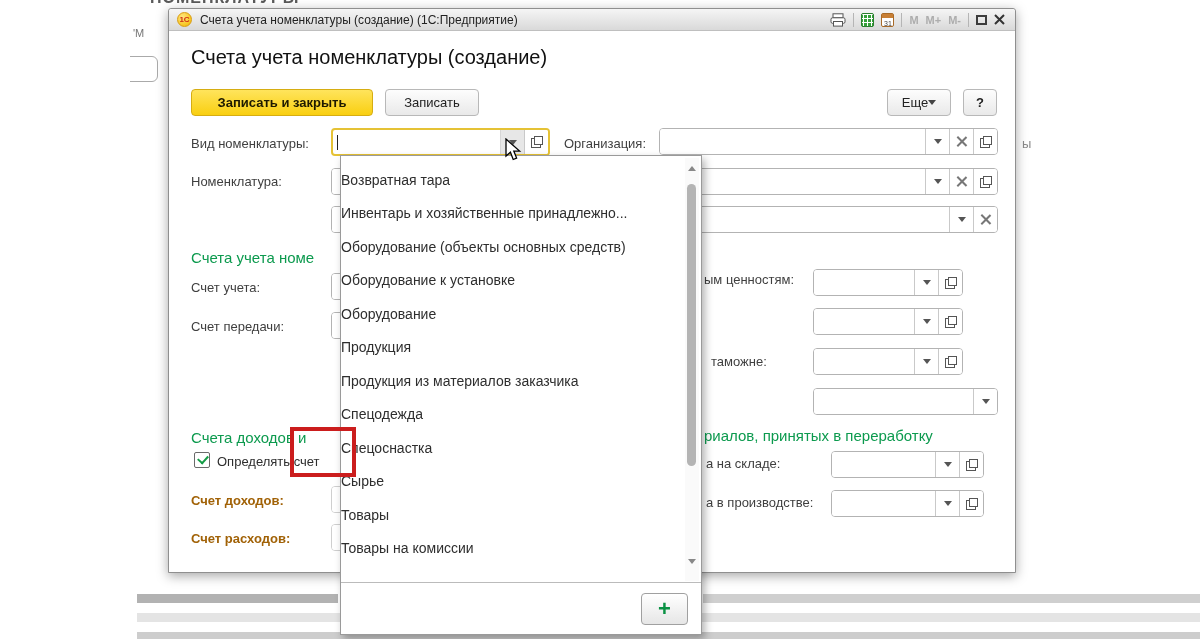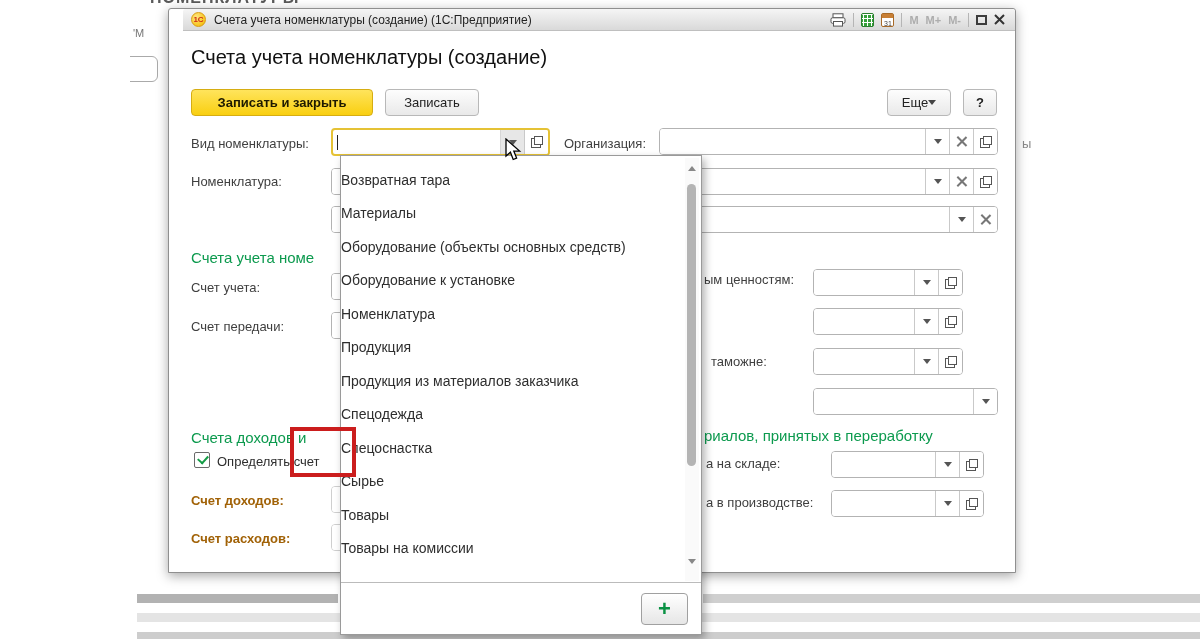--- a/index.html
+++ b/index.html
@@ -13,21 +13,21 @@
   #top-frag-clip { position:absolute; left:150px; top:0; width:210px; height:9px; overflow:hidden; }
   #top-frag-clip span { display:block; margin-top:-11px; font-size:16px; font-weight:bold; letter-spacing:1px; color:#5a5a5a; }
   #bracket-clip { position:absolute; left:130px; top:50px; width:34px; height:40px; overflow:hidden; }
   #bracket-clip div { position:absolute; left:-24px; top:6px; width:52px; height:26px; border:1px solid #aaa; border-radius:6px; background:#fff; }
   .bbar { position:absolute; z-index:1; }
 
   
   #dialog { position:absolute; left:168px; top:8px; width:848px; height:565px;
             background:#fff; border:1px solid #8f8f8f; border-radius:3px 3px 0 0;
             box-shadow:0 3px 12px rgba(0,0,0,.35); z-index:10; }
-  #titlebar { position:absolute; left:14px; top:0; right:0; height:22px;
+  #titlebar { position:absolute; left:0; top:0; right:0; height:22px;
               background:linear-gradient(#f5f5f5,#d9d9d9); border-bottom:1px solid #bfbfbf;
               border-radius:3px 3px 0 0; display:flex; align-items:center;justify-content:flex-end; }
   #logo { width:15px; height:15px; margin-left:8px; border-radius:50%;
           background:radial-gradient(circle at 35% 30%, #ffe680, #f7c51e 70%, #e8a912);
           border:1px solid #d99c10; color:#cf2d14; font-size:8px; font-weight:bold;
           display:flex; align-items:center; justify-content:center; }
   #win-title { margin-left:8px; font-size:12px; color:#222; white-space:nowrap; }
   #tb-icons { margin-left:auto; margin-right:10px; display:flex; align-items:center; gap:7px; }
   .tb-sep { width:1px; height:14px; background:#b5b5b5; }
   .mem { font-size:11px; font-weight:bold; color:#adadad; }
@@ -287,24 +287,24 @@
       </span>
     <span class="gbtn">
         <span class="dup"></span>
       </span>
   </div>
 </div>
 
 <div id="dropdown">
   <div id="dd-list">
       <div class="dd-item">Возвратная тара</div>
-      <div class="dd-item">Материалы</div>
+      <div class="dd-item">Инвентарь и хозяйственные принадлежно...</div>
       <div class="dd-item">Оборудование (объекты основных средств)</div>
       <div class="dd-item">Оборудование к установке</div>
-      <div class="dd-item">Номенклатура</div>
+      <div class="dd-item">Оборудование</div>
       <div class="dd-item">Продукция</div>
       <div class="dd-item">Продукция из материалов заказчика</div>
       <div class="dd-item">Спецодежда</div>
       <div class="dd-item">Спецоснастка</div>
       <div class="dd-item">Сырье</div>
       <div class="dd-item">Товары</div>
       <div class="dd-item">Товары на комиссии</div>
     </div>
   <div id="dd-scroll">
     <span class="tri-up" id="dd-up"></span>

